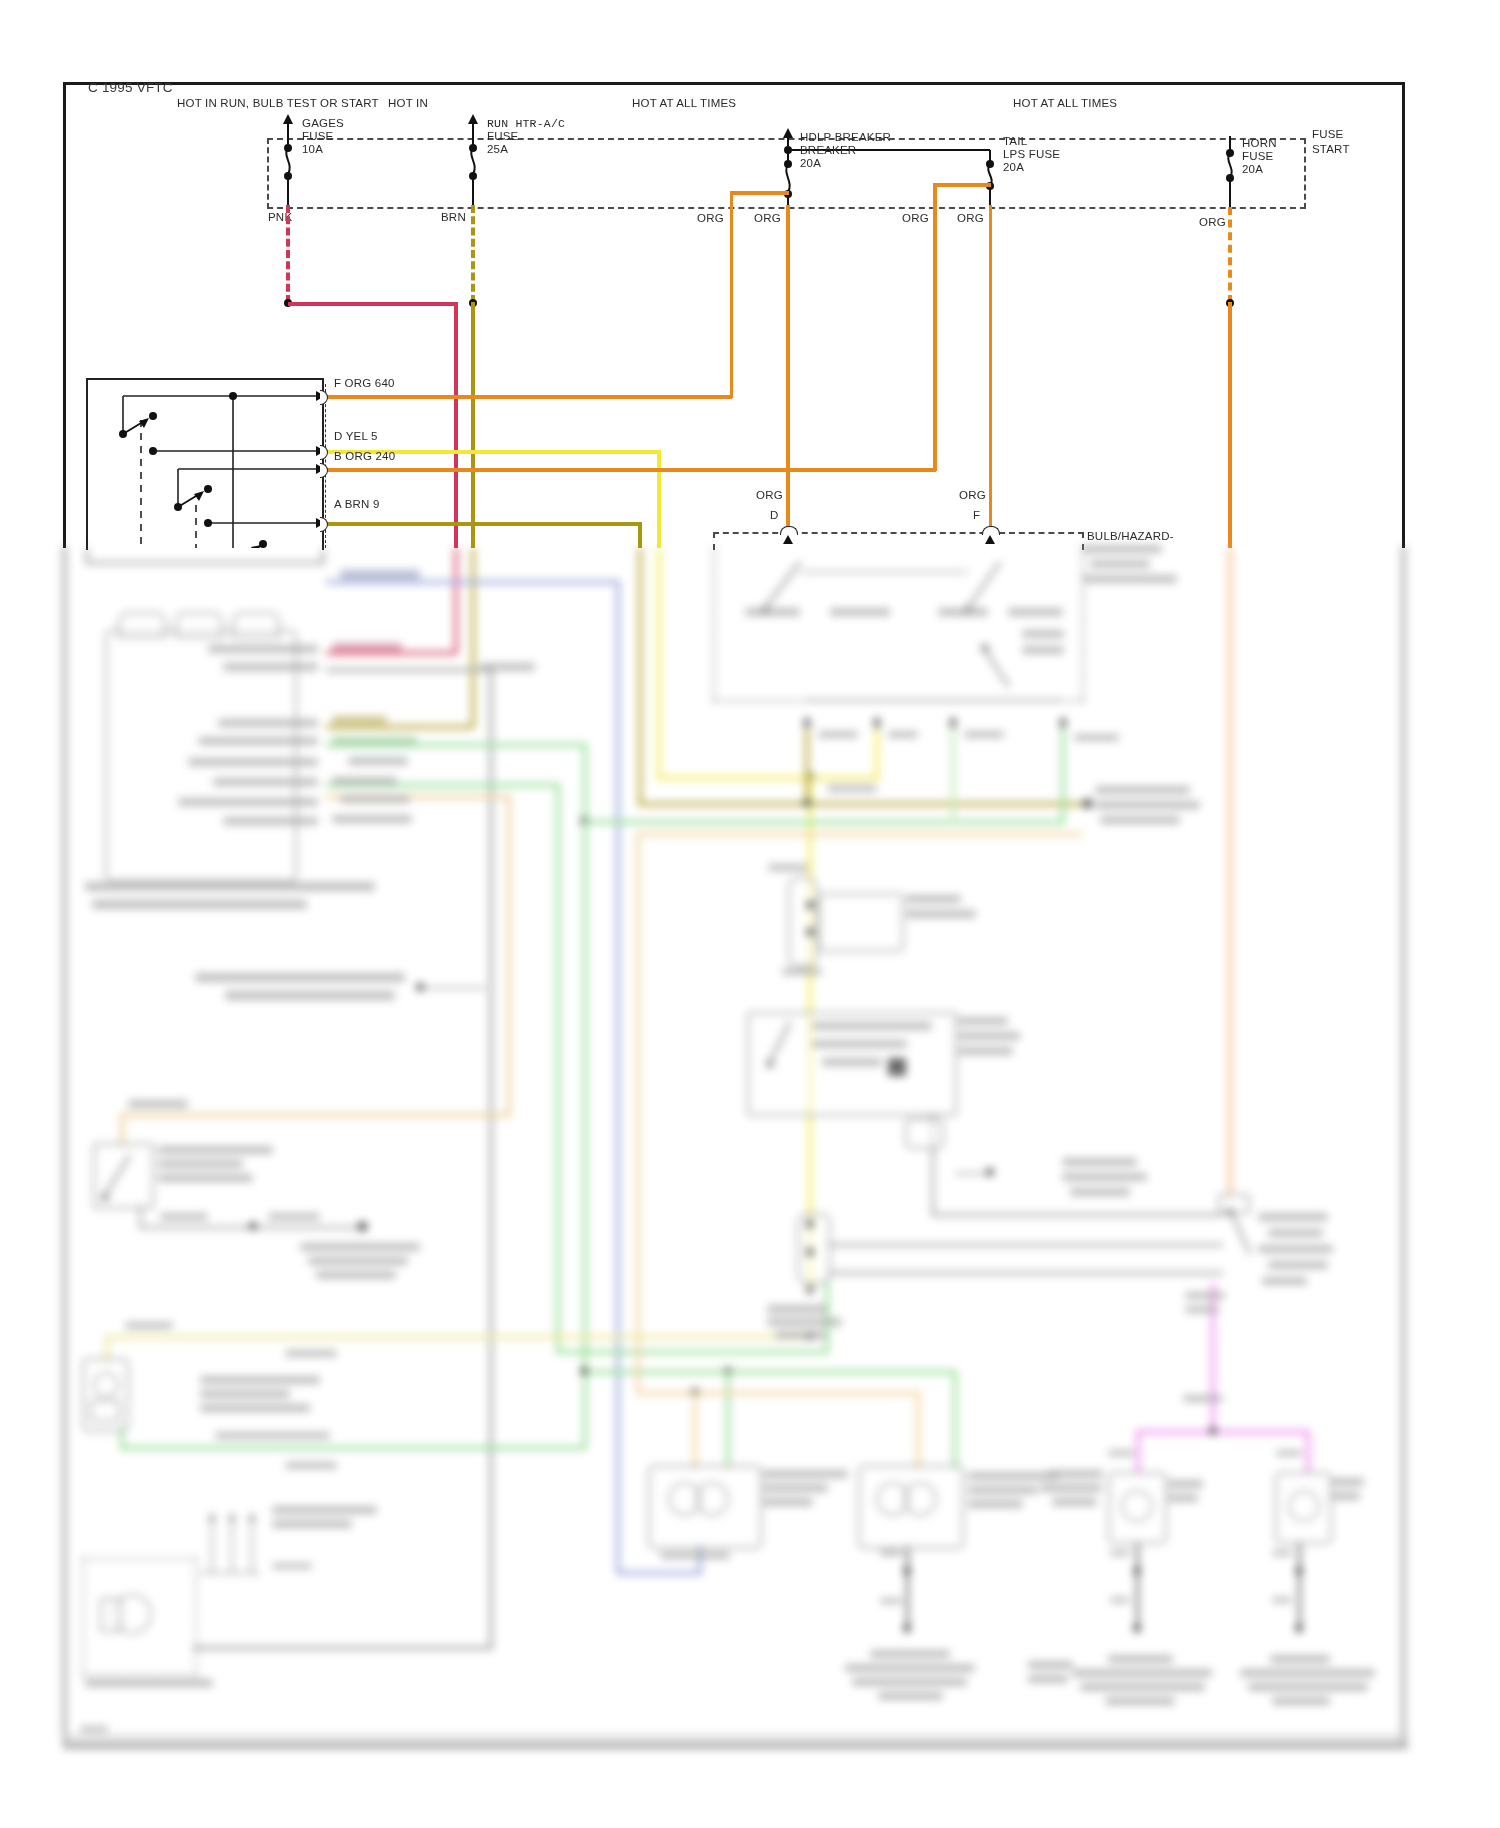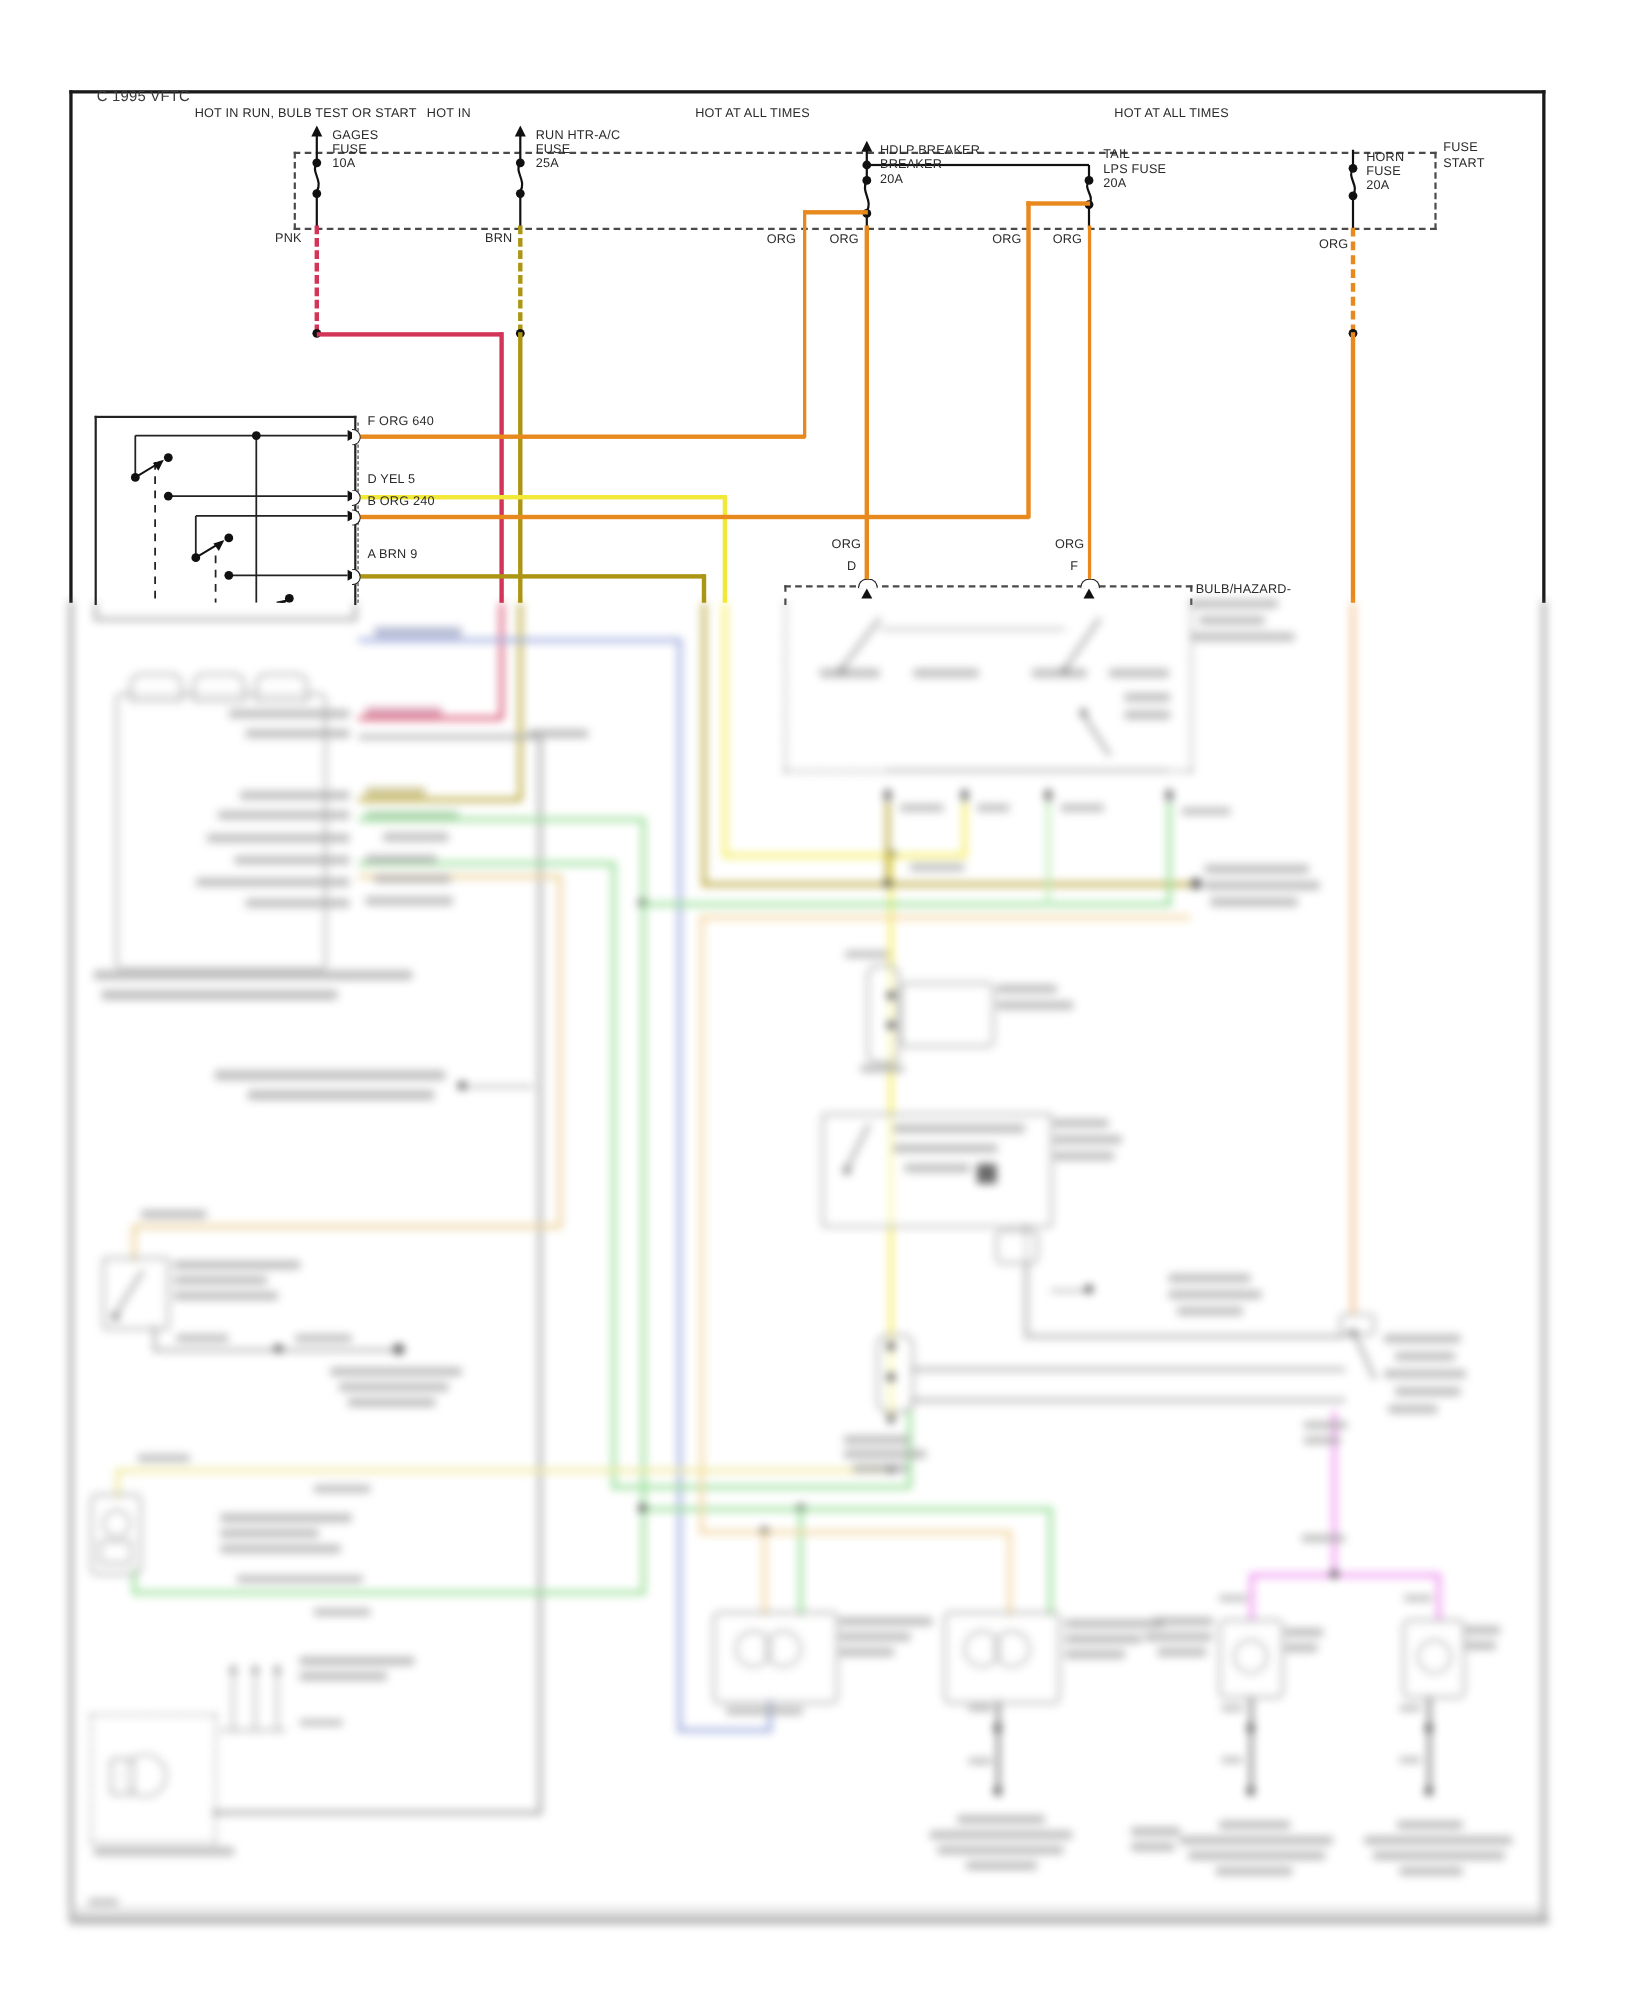--- a/index.html
+++ b/index.html
@@ -78,34 +78,34 @@
     <line x1="10" y1="0" x2="10" y2="18" stroke="#111" stroke-width="2"></line>
       <circle cx="10" cy="17" r="4" fill="#111"></circle>
     <path d="M10 17 C 4 25, 16 33, 10 41" stroke="#111" stroke-width="2" fill="none"></path>
     <circle cx="10" cy="42" r="4" fill="#111"></circle>
       <line x1="10" y1="42" x2="10" y2="72" stroke="#111" stroke-width="2"></line>
   </svg>
 
   <div class="t" style="left:302px;top:117px;">GAGES</div>
   <div class="t" style="left:302px;top:130px;">FUSE</div>
   <div class="t" style="left:302px;top:143px;">10A</div>
-  <div class="t" style="left:487px;top:117px;">RUN HTR-A/C</div>
+  <div class="t" style="left:487px;top:117px;font-family:Liberation Mono, monospace;">RUN HTR-A/C</div>
   <div class="t" style="left:487px;top:130px;">FUSE</div>
   <div class="t" style="left:487px;top:143px;">25A</div>
   <div class="t" style="left:800px;top:131px;">HDLP BREAKER</div>
   <div class="t" style="left:800px;top:144px;">BREAKER</div>
   <div class="t" style="left:800px;top:157px;">20A</div>
   <div class="t" style="left:1003px;top:135px;">TAIL</div>
   <div class="t" style="left:1003px;top:148px;">LPS FUSE</div>
   <div class="t" style="left:1003px;top:161px;">20A</div>
   <div class="t" style="left:1242px;top:137px;">HORN</div>
   <div class="t" style="left:1242px;top:150px;">FUSE</div>
   <div class="t" style="left:1242px;top:163px;">20A</div>
 
-  <div class="t" style="left:250px;top:211px;">PNK</div>
+  <div class="t" style="left:268px;top:211px;">PNK</div>
   <div class="t" style="left:441px;top:211px;">BRN</div>
   <div class="t" style="left:697px;top:212px;">ORG</div>
   <div class="t" style="left:754px;top:212px;">ORG</div>
   <div class="t" style="left:902px;top:212px;">ORG</div>
   <div class="t" style="left:957px;top:212px;">ORG</div>
   <div class="t" style="left:1199px;top:216px;">ORG</div>
 
   <div class="w" style="left:286px;top:205px;width:0;height:98px;border-left:4px dashed #d23558;"></div>
   <div class="w" style="left:471px;top:205px;width:0;height:98px;border-left:4px dashed #ab9512;"></div>
   <div class="w" style="left:1228px;top:207px;width:0;height:96px;border-left:4px dashed #e8891d;"></div>

